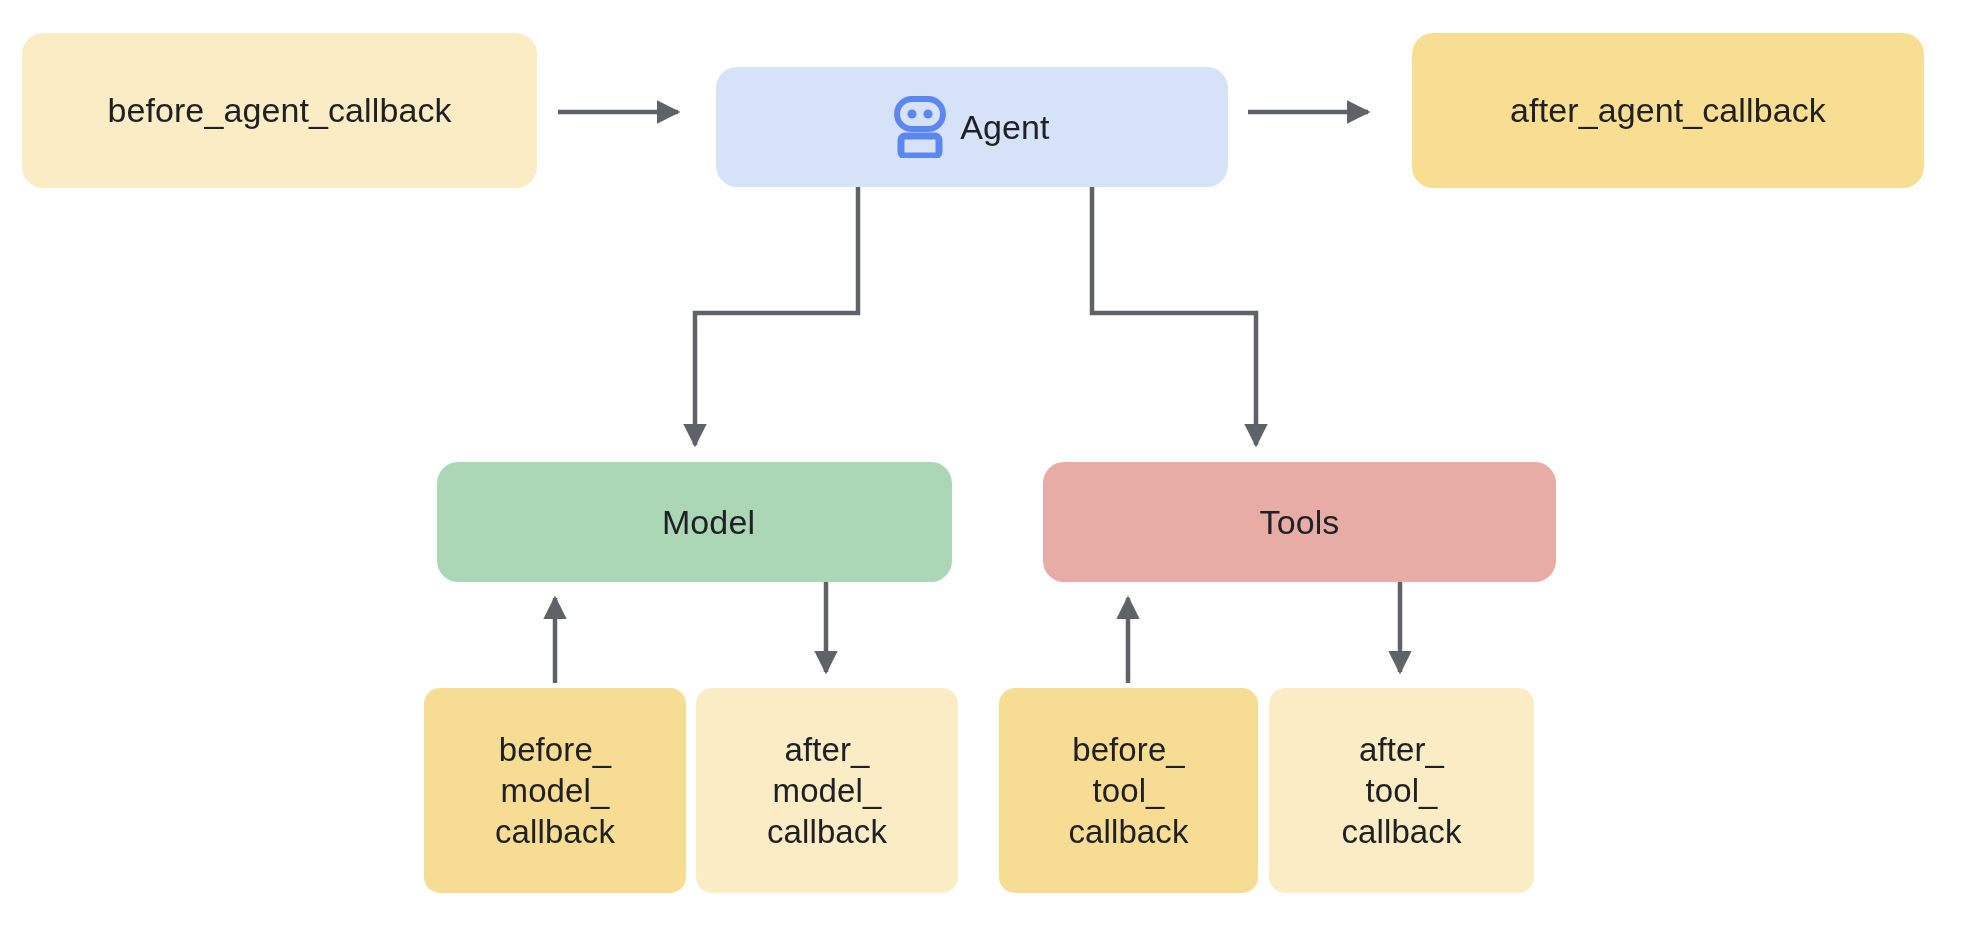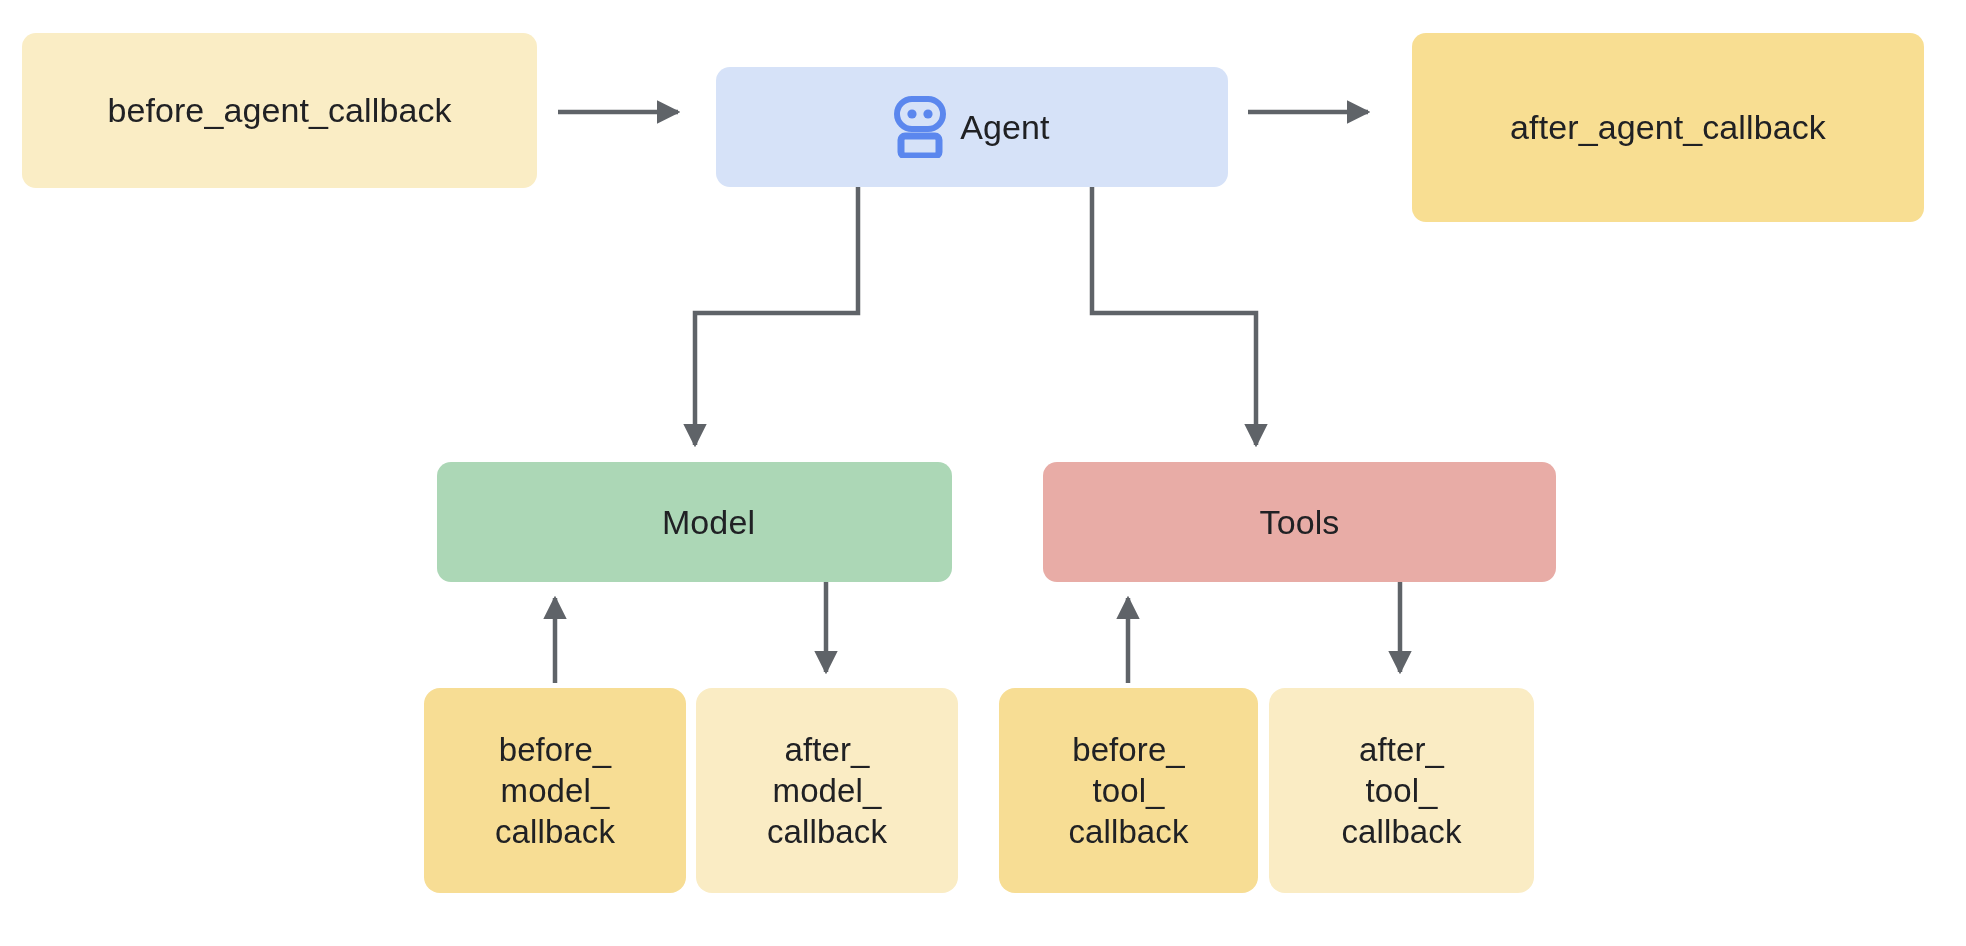--- a/index.html
+++ b/index.html
@@ -18,21 +18,21 @@
     height: 946px;
     background: #ffffff;
     overflow: hidden;
   }
   .node {
     position: absolute;
     box-sizing: border-box;
     display: flex;
     align-items: center;
     justify-content: center;
-    border-radius: 14px;
+    border-radius: 21px;
     color: #202124;
     font-size: 34px;
     font-weight: 400;
     letter-spacing: 0.1px;
     line-height: 1.25;
     text-align: center;
     white-space: pre-line;
     z-index: 2;
   }
   .node.small {
@@ -41,21 +41,21 @@
   }
   
   #node-before-agent-callback {
     left: 22px;  top: 33px;  width: 515px; height: 155px;
   }
   #node-agent {
     left: 716px; top: 43px;  width: 512px; height: 120px;
     gap: 14px;
   }
   #node-after-agent-callback {
-    left: 1412px; top: 33px; width: 512px; height: 189px;
+    left: 1412px; top: 33px; width: 512px; height: 155px;
   }
   #node-model {
     left: 437px; top: 462px; width: 515px; height: 120px;
   }
   #node-tools {
     left: 1043px; top: 462px; width: 513px; height: 120px;
   }
   #node-before-model-callback {
     left: 424px; top: 688px; width: 262px; height: 205px;
   }

